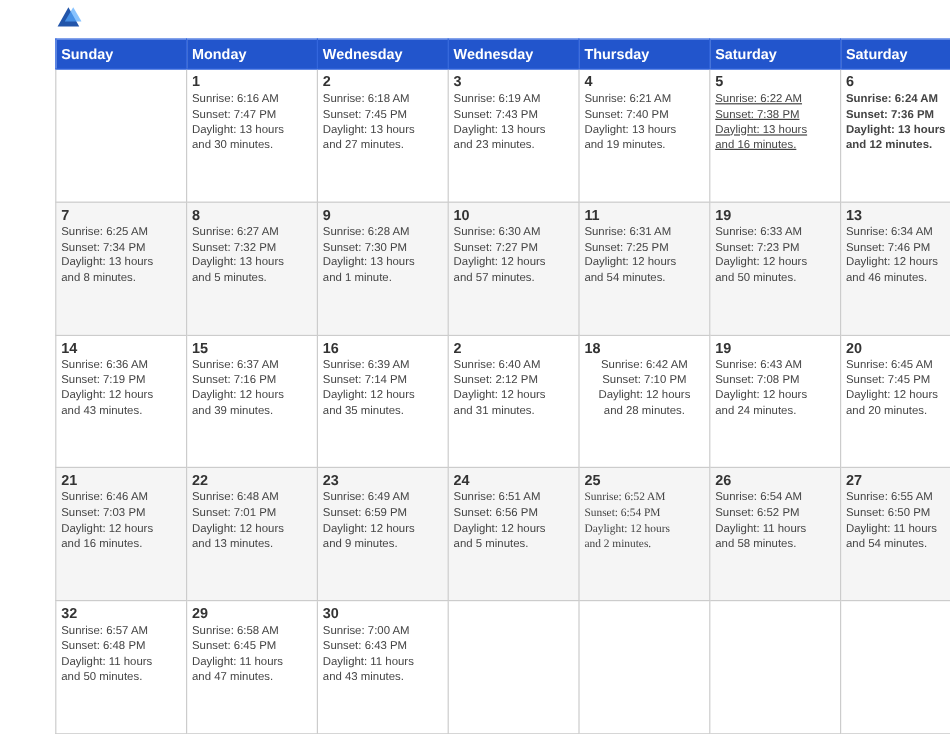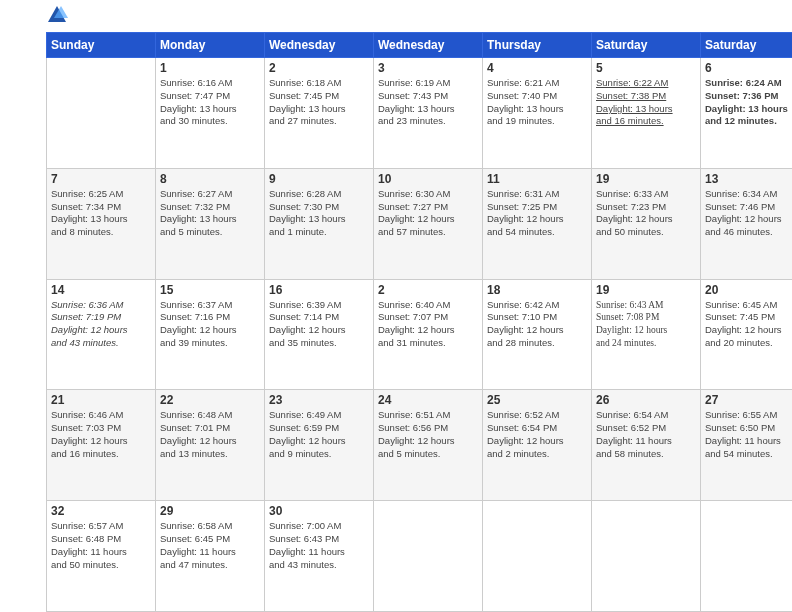--- a/index.html
+++ b/index.html
@@ -230,21 +230,21 @@
             <span class="day-num">13</span>
             <div class="day-info" style="white-space: pre-line;">Sunrise: 6:34 AM
 Sunset: 7:46 PM
 Daylight: 12 hours
 and 46 minutes.</div>
           </td>
         </tr>
         <tr>
           <td>
             <span class="day-num">14</span>
-            <div class="day-info" style="white-space: pre-line; font-style: italic;">Sunrise: 6:36 AM
+            <div class="day-info" style="white-space: pre-line;">Sunrise: 6:36 AM
 Sunset: 7:19 PM
 Daylight: 12 hours
 and 43 minutes.</div>
           </td>
           <td>
             <span class="day-num">15</span>
             <div class="day-info" style="white-space: pre-line;">Sunrise: 6:37 AM
 Sunset: 7:16 PM
 Daylight: 12 hours
 and 39 minutes.</div>
@@ -252,34 +252,34 @@
           <td>
             <span class="day-num">16</span>
             <div class="day-info" style="white-space: pre-line;">Sunrise: 6:39 AM
 Sunset: 7:14 PM
 Daylight: 12 hours
 and 35 minutes.</div>
           </td>
           <td>
             <span class="day-num">2</span>
             <div class="day-info" style="white-space: pre-line;">Sunrise: 6:40 AM
-Sunset: 7:07 PM
+Sunset: 2:12 PM
 Daylight: 12 hours
 and 31 minutes.</div>
           </td>
           <td>
             <span class="day-num">18</span>
-            <div class="day-info" style="white-space: pre-line;">Sunrise: 6:42 AM
+            <div class="day-info" style="white-space: pre-line; text-align: center;">Sunrise: 6:42 AM
 Sunset: 7:10 PM
 Daylight: 12 hours
 and 28 minutes.</div>
           </td>
           <td>
             <span class="day-num">19</span>
-            <div class="day-info" style="white-space: pre-line; font-family: Liberation Serif, serif;">Sunrise: 6:43 AM
+            <div class="day-info" style="white-space: pre-line;">Sunrise: 6:43 AM
 Sunset: 7:08 PM
 Daylight: 12 hours
 and 24 minutes.</div>
           </td>
           <td>
             <span class="day-num">20</span>
             <div class="day-info" style="white-space: pre-line;">Sunrise: 6:45 AM
 Sunset: 7:45 PM
 Daylight: 12 hours
 and 20 minutes.</div>
@@ -309,21 +309,21 @@
           </td>
           <td>
             <span class="day-num">24</span>
             <div class="day-info" style="white-space: pre-line;">Sunrise: 6:51 AM
 Sunset: 6:56 PM
 Daylight: 12 hours
 and 5 minutes.</div>
           </td>
           <td>
             <span class="day-num">25</span>
-            <div class="day-info" style="white-space: pre-line;">Sunrise: 6:52 AM
+            <div class="day-info" style="white-space: pre-line; font-family: Liberation Serif, serif;">Sunrise: 6:52 AM
 Sunset: 6:54 PM
 Daylight: 12 hours
 and 2 minutes.</div>
           </td>
           <td>
             <span class="day-num">26</span>
             <div class="day-info" style="white-space: pre-line;">Sunrise: 6:54 AM
 Sunset: 6:52 PM
 Daylight: 11 hours
 and 58 minutes.</div>

